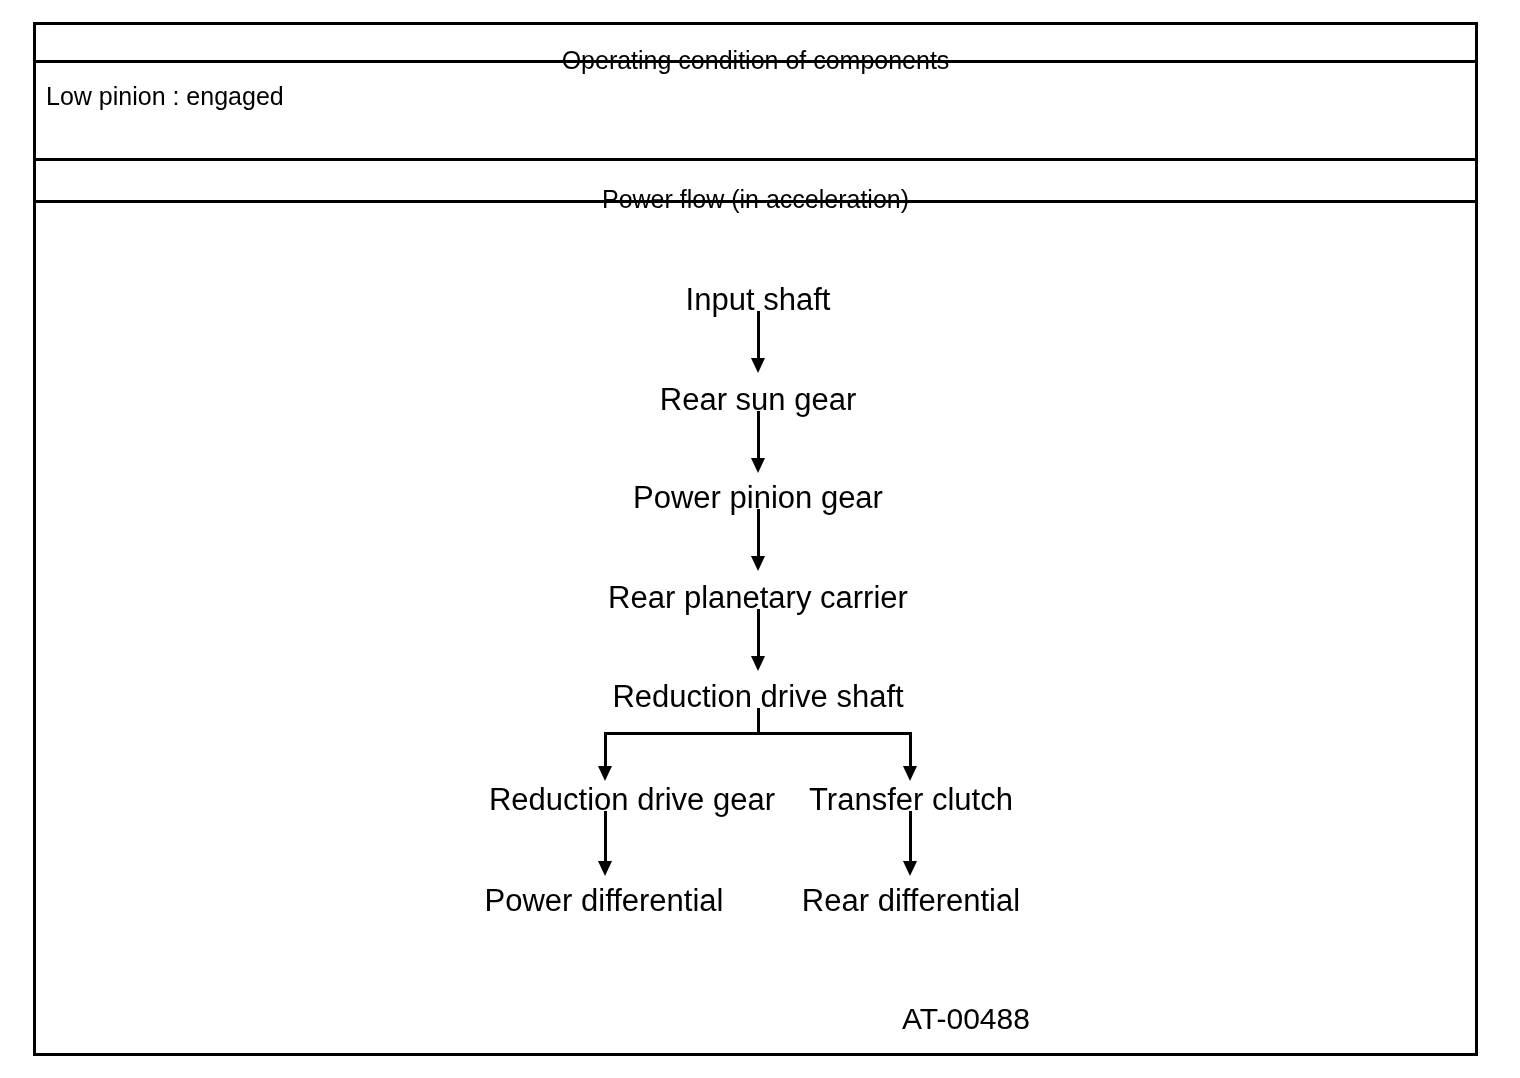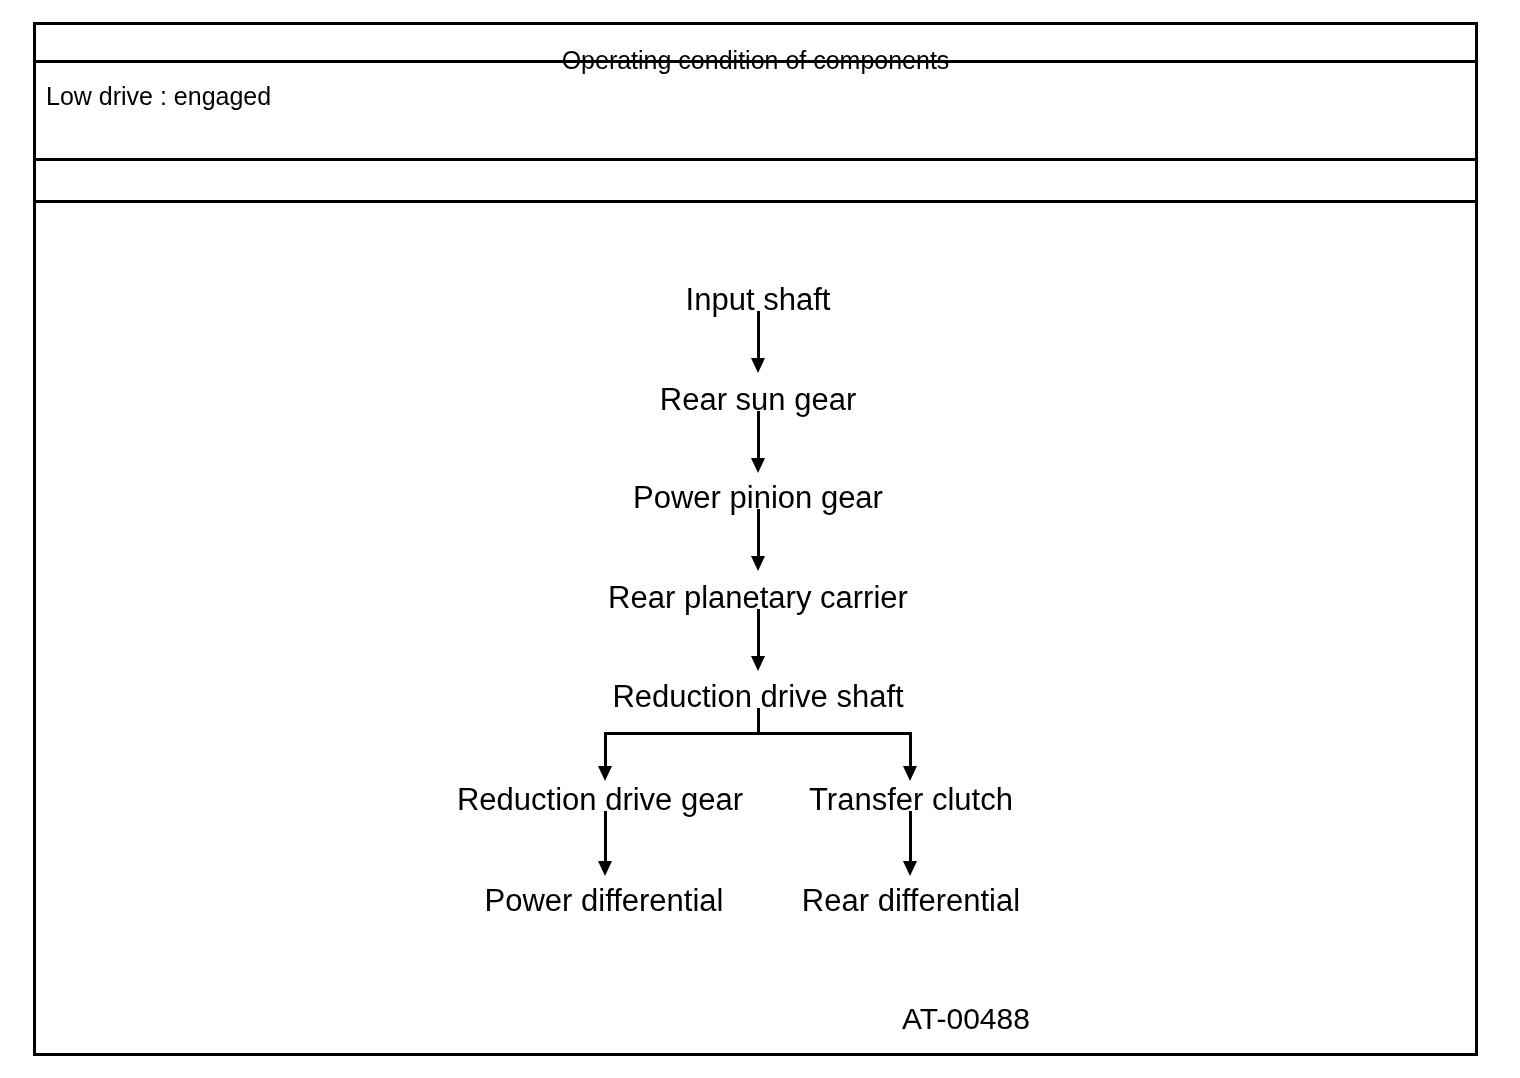--- a/index.html
+++ b/index.html
@@ -124,41 +124,42 @@
 </head>
 <body>
 
 <div id="table-frame">
 
   <div class="row-title" id="title-operating-condition">Operating condition of components</div>
 
   <div class="row-divider" style="top: 35px;"></div>
 
   <div id="condition-list">
-    <div>Low drive : engaged</div>
+    <div>Low pinion : engaged</div>
   </div>
 
   <div class="row-divider" style="top: 133px;"></div>
 
+  <div class="row-title" id="title-power-flow">Power flow (in acceleration)</div>
 
   <div class="row-divider" style="top: 175px;"></div>
 
   <div id="power-flow-diagram">
 
     <div class="node-label" style="left: 722px; top: 81px;">Input shaft</div>
 
     <div class="node-label" style="left: 722px; top: 181px;">Rear sun gear</div>
 
     <div class="node-label" style="left: 722px; top: 279px;">Power pinion gear</div>
 
     <div class="node-label" style="left: 722px; top: 379px;">Rear planetary carrier</div>
 
     <div class="node-label" style="left: 722px; top: 478px;">Reduction drive shaft</div>
 
-    <div class="node-label" style="left: 564px; top: 581px; text-align: right;">Reduction drive gear</div>
+    <div class="node-label" style="left: 596px; top: 581px; text-align: right;">Reduction drive gear</div>
 
     <div class="node-label" style="left: 875px; top: 581px;">Transfer clutch</div>
 
     <div class="node-label" style="left: 568px; top: 682px;">Power differential</div>
 
     <div class="node-label" style="left: 875px; top: 682px;">Rear differential</div>
 
     <div class="arrow" style="left: 722px; top: 108px; height: 62px;">
       <div class="shaft" style="height: 47px;"></div>
       <div class="head" style="top: 47px;"></div>

